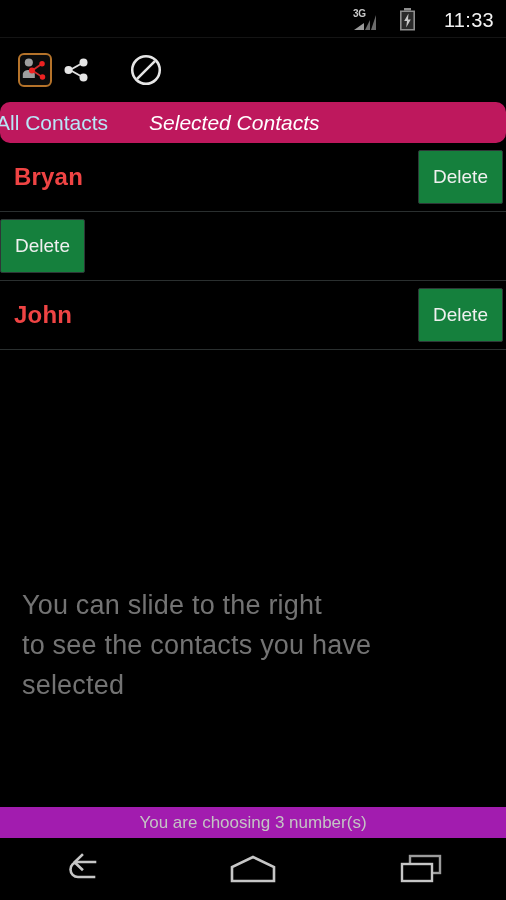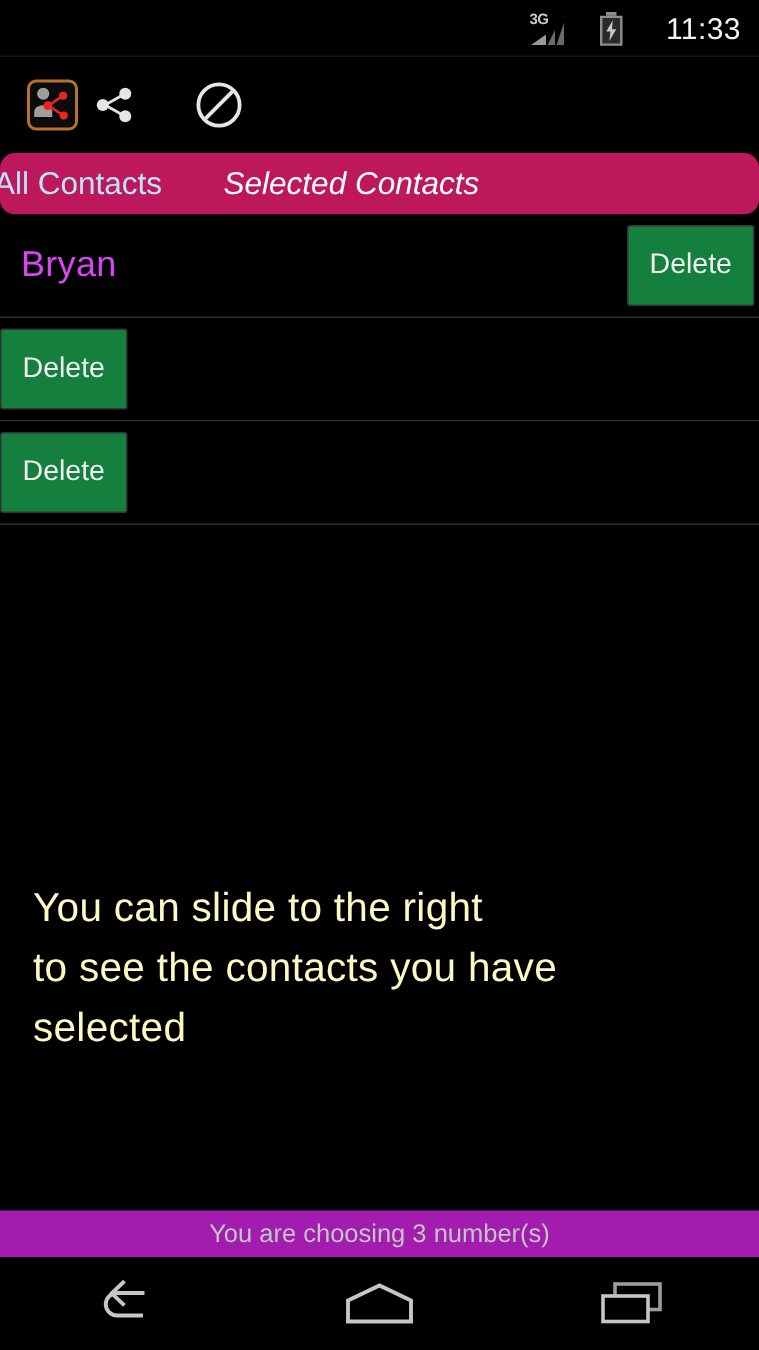--- a/index.html
+++ b/index.html
@@ -81,40 +81,40 @@
   
   #contact-list { width:100%; background:#000; }
   .contact-row {
     height:69px; width:100%;
     position:relative;
     display:flex; align-items:center;
     border-bottom:1px solid #2a2f2f;
     background:#000;
   }
   .contact-name {
-    font-size:24px; color:#d946ef;
+    font-size:24px; color:#ef4444;
     margin-left:14px; letter-spacing:0.2px;
-    flex:1 1 auto; white-space:nowrap; overflow:hidden;
+    flex:1 1 auto; white-space:nowrap; overflow:hidden;font-weight:bold;
   }
   .delete-btn {
     width:85px; height:54px;
     background:#15803d;
     border:1px solid #2e3636;
     border-radius:2px;
     color:#f0f0f0; font-size:19px;
     display:flex; align-items:center; justify-content:center;
     margin-right:3px; flex:0 0 85px;
     cursor:pointer;
   }
 
   
   #hint-text {
     position:absolute; left:22px; top:585px;
     width:460px;
-    font-size:27px; line-height:40px; color:#fef9c3;
+    font-size:27px; line-height:40px; color:#737373;
     letter-spacing:0.2px;
   }
 
   
   #choose-bar {
     position:absolute; left:0; bottom:62px;
     width:100%; height:31px;
     background:#a21caf;
     display:flex; align-items:center; justify-content:center;
   }
@@ -203,20 +203,21 @@
   <div class="contact-row">
     <span class="contact-name">Bryan</span>
     <div class="delete-btn">Delete</div>
   </div>
 
   <div class="contact-row">
     <div class="delete-btn">Delete</div>
   </div>
 
   <div class="contact-row">
+    <span class="contact-name">John</span>
     <div class="delete-btn">Delete</div>
   </div>
 </div>
 
 <div id="hint-text">
   <div>You can slide to the right</div>
   <div>to see the contacts you have</div>
   <div>selected</div>
 </div>
 

